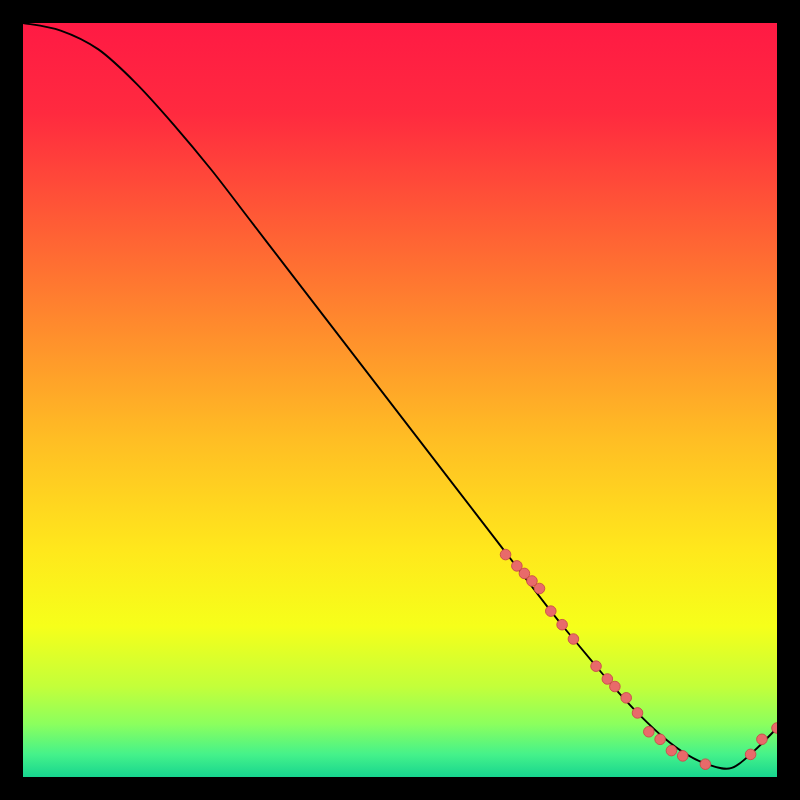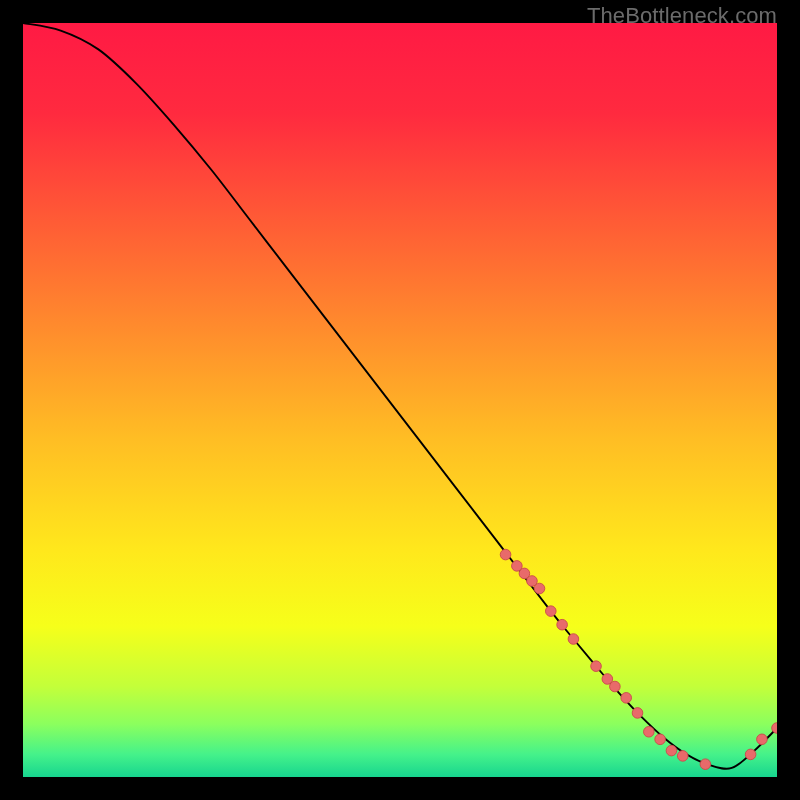--- a/index.html
+++ b/index.html
@@ -35,21 +35,20 @@
   svg {
     display: block;
     width: 754px;
     height: 754px;
   }
 </style>
 </head>
 <body>
 
 <div class="wrap">
-  <div class="attribution">TheBottleneck.com</div>
 
   <div class="plot-area">
     <svg id="chart-svg" viewBox="0 0 754 754">
       <defs>
         <linearGradient id="bg-grad" x1="0" y1="0" x2="0" y2="1">
             <stop offset="0%" stop-color="#ff1a44"></stop>
             <stop offset="12%" stop-color="#ff2a3f"></stop>
             <stop offset="25%" stop-color="#ff5736"></stop>
             <stop offset="40%" stop-color="#ff8a2d"></stop>
             <stop offset="55.00000000000001%" stop-color="#ffbd24"></stop>

